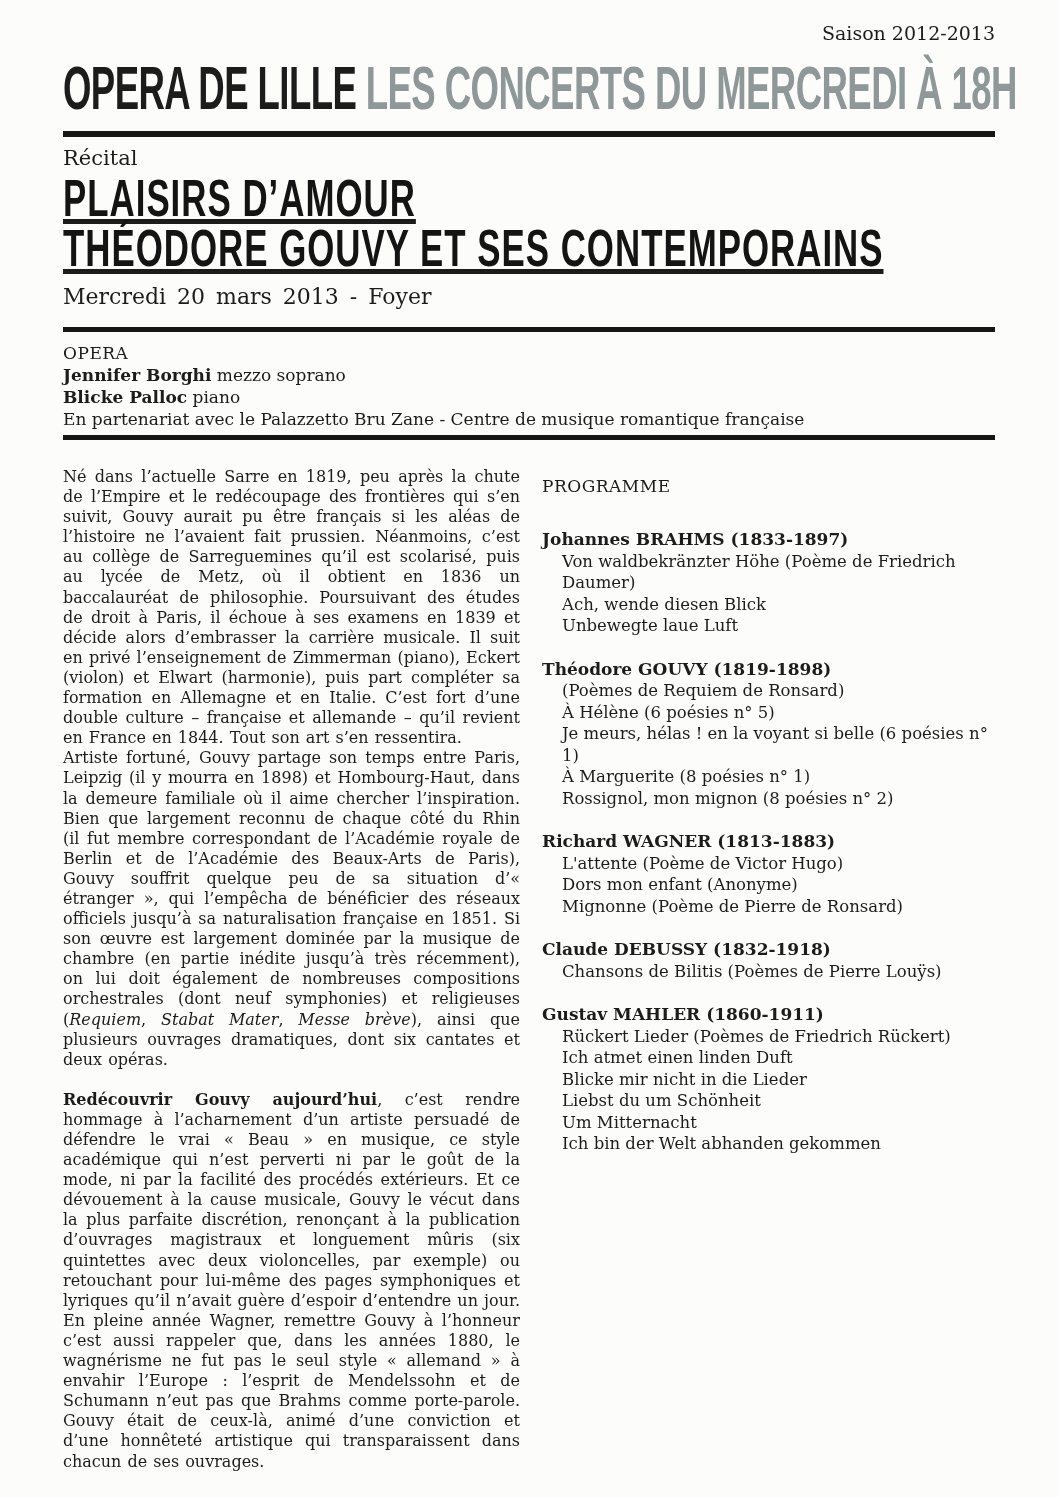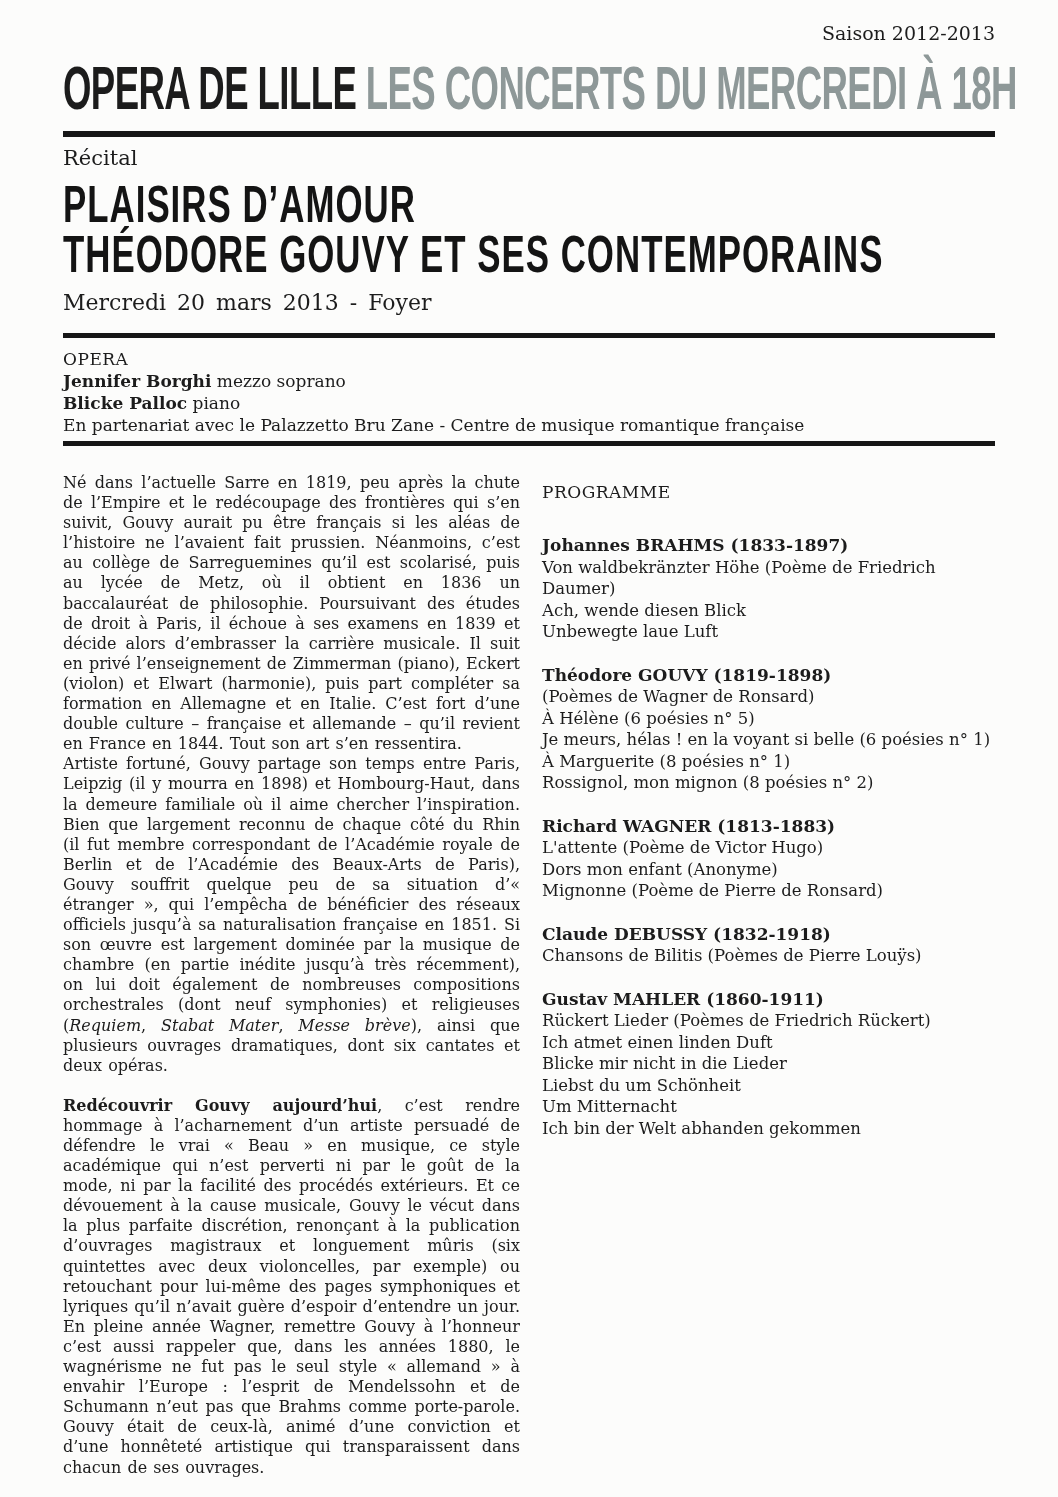--- a/index.html
+++ b/index.html
@@ -30,21 +30,21 @@
     transform:scaleX(0.60);
     transform-origin:0 50%;
     white-space:nowrap;
   }
   .mast-series{color:var(--series-gray);}
   .rule{height:6px;background:#161616;margin-top:13px;}
   .rule.thin{height:5px;}
 
   
   .event-kind{margin-top:8px;font-size:21px;line-height:26px;}
-  .event-title{margin-top:8px;}
+  .event-title{margin-top:2px;text-decoration:underline;}
   .title-line{
     display:block;
     font-family:"Liberation Sans", sans-serif;
     font-weight:700;
     font-size:52px;line-height:50px;
     letter-spacing:1.5px;
     transform:scaleX(0.67);
     transform-origin:0 50%;
     white-space:nowrap;
     color:#141414;
@@ -69,21 +69,21 @@
     font-size:16px;line-height:20.1px;
     text-align:justify;
     word-spacing:1px;
   }
   .article-p.spaced{margin-top:20px;}
 
   .prog-heading{font-size:17px;line-height:21px;letter-spacing:0.5px;margin-top:9px;}
   .prog-section{margin-top:22px;}
   .prog-section:first-of-type{margin-top:32px;}
   .prog-composer{font-size:17px;line-height:21.5px;font-weight:bold;}
-  .prog-line{font-size:16.5px;line-height:21.5px;}
+  .prog-line{font-size:16.5px;line-height:21.5px;margin-left:20px;}
 </style>
 </head>
 <body>
 
 <div class="page">
 
   <div class="season">Saison 2012-2013</div>
 
   <div class="masthead">
     <span class="mast-line">
@@ -126,21 +126,21 @@
       <div class="prog-heading">PROGRAMME</div>
       <div id="prog-sections">
           <div class="prog-section">
             <div class="prog-composer">Johannes BRAHMS (1833-1897)</div>
             <div class="prog-line">Von waldbekränzter Höhe (Poème de Friedrich Daumer)</div>
             <div class="prog-line">Ach, wende diesen Blick</div>
             <div class="prog-line">Unbewegte laue Luft</div>
           </div>
           <div class="prog-section">
             <div class="prog-composer">Théodore GOUVY (1819-1898)</div>
-            <div class="prog-line">(Poèmes de Wagner de Ronsard)</div>
+            <div class="prog-line">(Poèmes de Requiem de Ronsard)</div>
             <div class="prog-line">À Hélène (6 poésies n° 5)</div>
             <div class="prog-line">Je meurs, hélas ! en la voyant si belle (6 poésies n° 1)</div>
             <div class="prog-line">À Marguerite (8 poésies n° 1)</div>
             <div class="prog-line">Rossignol, mon mignon (8 poésies n° 2)</div>
           </div>
           <div class="prog-section">
             <div class="prog-composer">Richard WAGNER (1813-1883)</div>
             <div class="prog-line">L'attente (Poème de Victor Hugo)</div>
             <div class="prog-line">Dors mon enfant (Anonyme)</div>
             <div class="prog-line">Mignonne (Poème de Pierre de Ronsard)</div>

